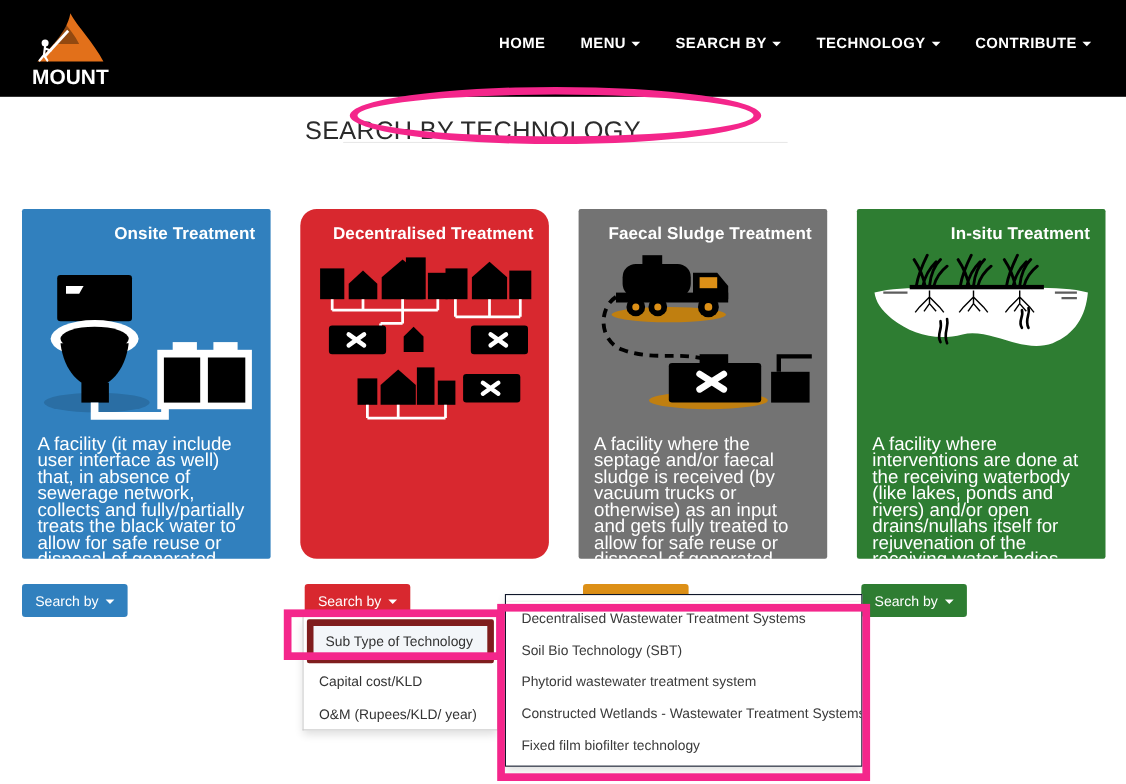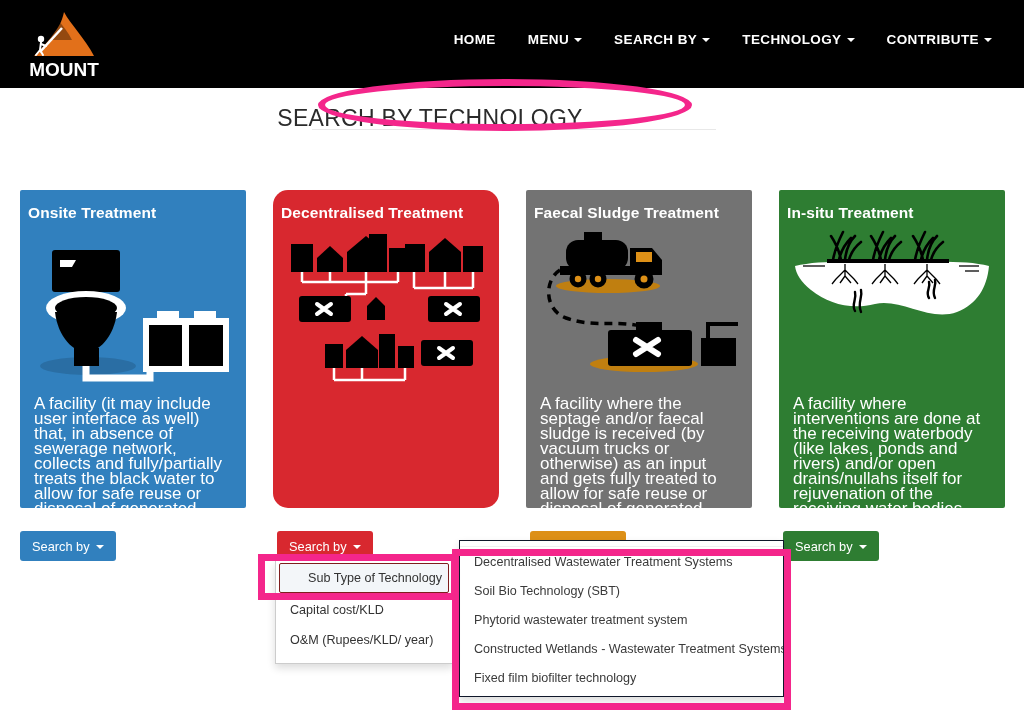--- a/index.html
+++ b/index.html
@@ -49,21 +49,21 @@
     position:absolute; top:0; width:226px; height:318px;
     border-radius:2px; overflow:hidden;
   }
   .card.c0 { left:20px;  background:#3180be; }
   .card.c1 { left:273px; background:#d8282f;border-radius:15px; }
   .card.c2 { left:526px; background:#737373; }
   .card.c3 { left:779px; background:#2e7d32; }
 
   .card-title {
     color:#ffffff; font-size:15.5px; font-weight:bold;
-    padding:14px 14px 0 8px; letter-spacing:.1px;
+    padding:14px 14px 0 26px; letter-spacing:.1px;text-align:right;
   }
   .card-art { position:relative; height:168px; margin:4px 10px 0 10px; }
   .card-desc {
     color:#ffffff; font-size:17px; line-height:15px;
     padding:0 14px; margin-top:2px;
   }
 
   
   .sbtn {
     position:absolute; height:30px; padding:0 12px;
@@ -82,22 +82,22 @@
     position:absolute; left:275px; top:561px; width:178px; height:103px;
     background:#ffffff; border:1px solid #ccc; border-top:none;
     box-shadow:0 4px 8px rgba(0,0,0,.14);
     z-index:5;
   }
   .dd-item {
     font-size:12.6px; color:#333; padding:7px 14px; white-space:nowrap;
     cursor:pointer; line-height:16px;
   }
   .dd-item.active {
-    background:#f3f6f9; border:1px solid #7f1d1d; margin:2px 3px;
-    padding:6px 28px; border-radius:2px;
+    background:#f3f6f9; border:6px solid #7f1d1d; margin:2px 3px;
+    padding:6px 11px; border-radius:2px;
   }
 
   
   .submenu {
     position:absolute; left:459px; top:540px; width:325px; height:157px;
     background:#ffffff; border:1px solid #0f172a;
     box-shadow:0 4px 8px rgba(0,0,0,.14);
     overflow:hidden; z-index:4;
   }
   .submenu .sep { height:6px; border-bottom:1px solid #efefef; }

